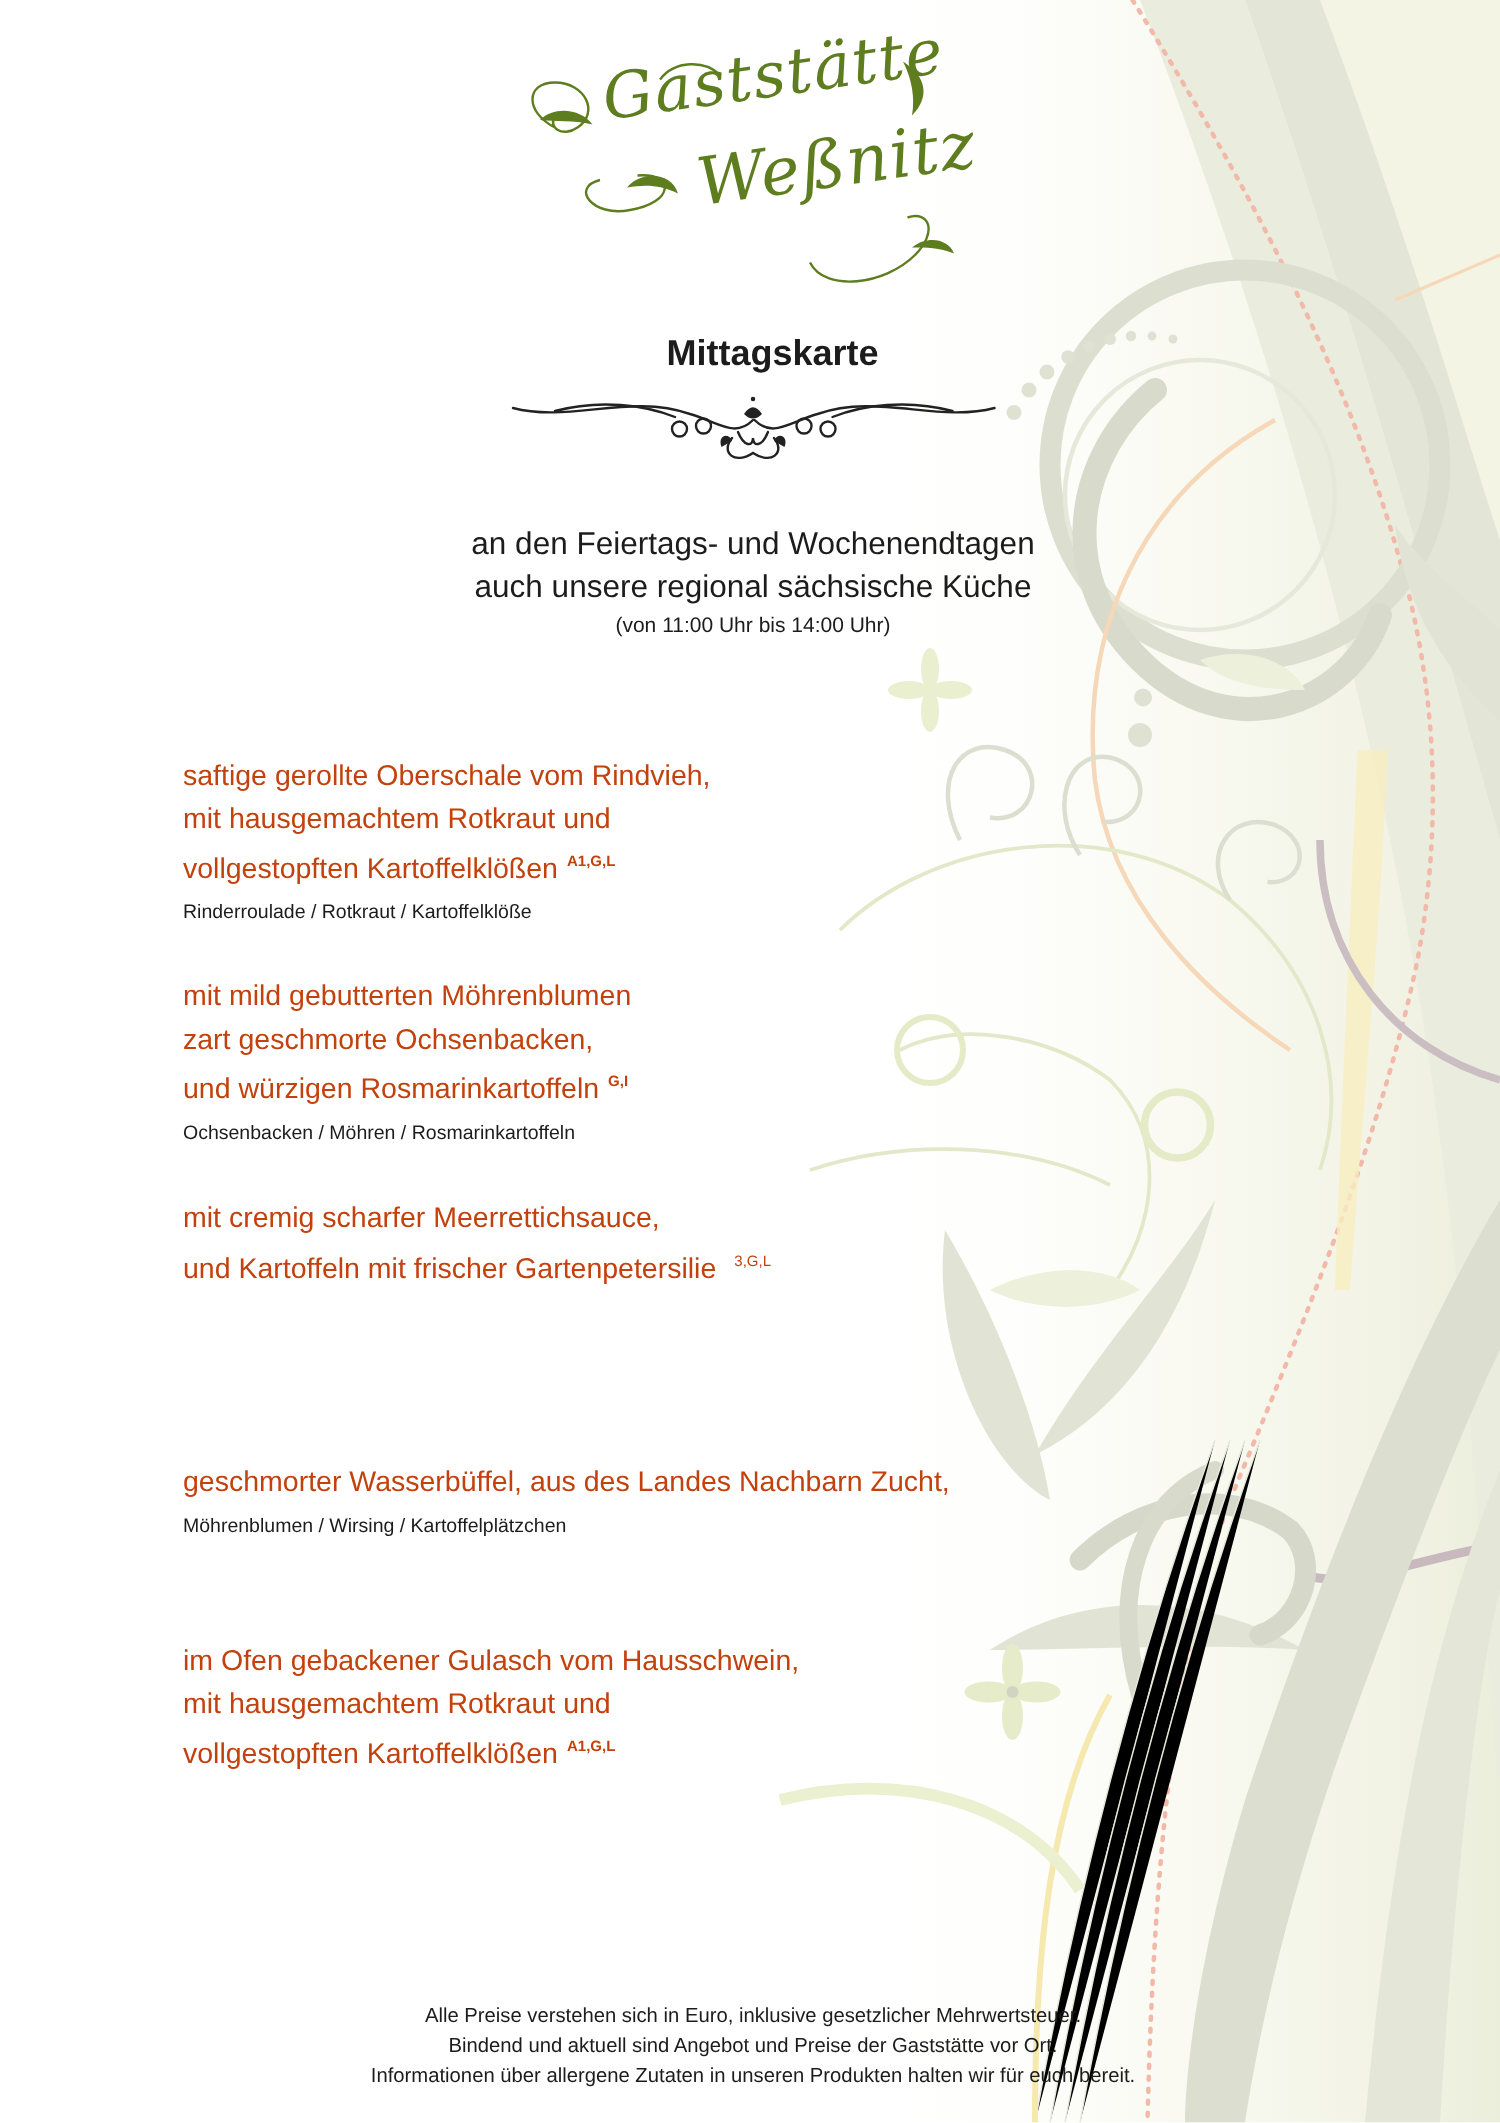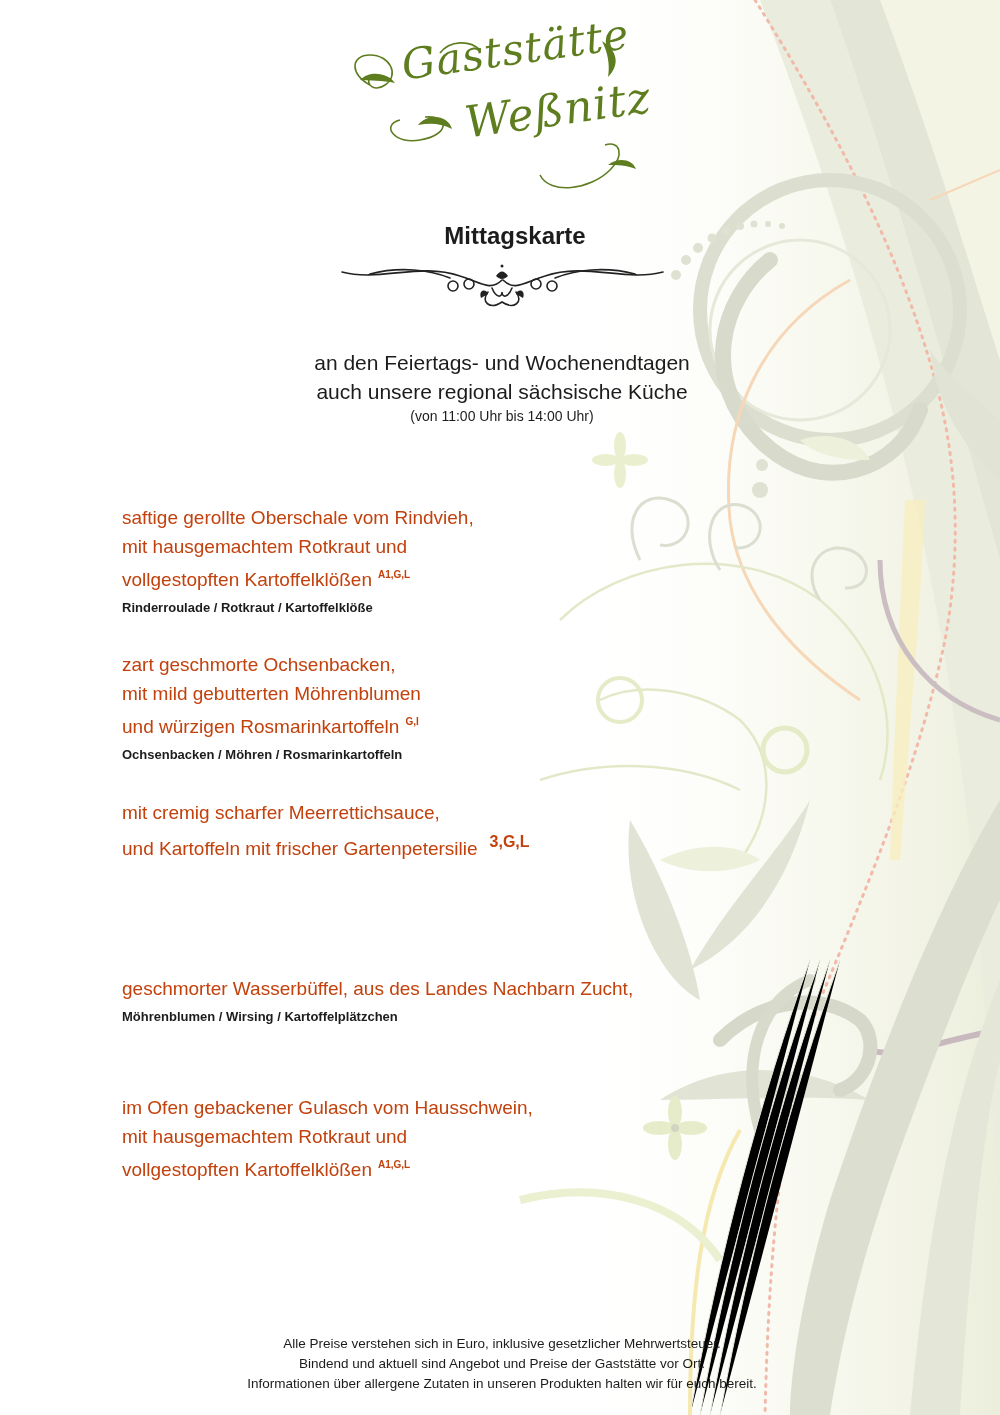--- a/index.html
+++ b/index.html
@@ -27,22 +27,22 @@
   }
   .divider { position: absolute; left: 340px; top: 262px; }
 
   .intro { position: absolute; left: 0; top: 348px; width: 1004px; text-align: center; }
   .intro-line { font-size: 21px; line-height: 29px; color: #1c1c1c; }
   .intro-hours { font-size: 14px; line-height: 20px; color: #1c1c1c; }
 
   .dish { position: absolute; left: 122px; }
   .dish-line { font-size: 19px; line-height: 28.5px; color: #c2410c; white-space: nowrap; }
   .allergens { font-size: 10px; vertical-align: 8px; margin-left: 6px; font-weight: bold; }
-  .allergens.bold { font-weight: bold; font-size: 16px; margin-left: 12px; }
-  .dish-summary { font-size: 13px; font-weight: bold; margin-top: 5px; color: #1c1c1c; white-space: nowrap; }
+  .allergens.bold { font-weight: normal; font-size: 10px; margin-left: 12px; }
+  .dish-summary { font-size: 13px; font-weight: normal; margin-top: 5px; color: #1c1c1c; white-space: nowrap; }
 
   .footer { position: absolute; left: 0; top: 1334px; width: 1004px; text-align: center; }
   .footer-line { font-size: 13.5px; line-height: 20px; color: #1c1c1c; }
 </style>
 </head>
 <body>
 
 <svg class="bg" viewBox="0 0 1000 1415" xmlns="http://www.w3.org/2000/svg">
   <defs>
     <linearGradient id="wash" x1="0" y1="0" x2="1" y2="0">
@@ -190,22 +190,22 @@
   </div>
 
   <div class="dish" style="top:504px">
     <div class="dish-line">saftige gerollte Oberschale vom Rindvieh,</div>
     <div class="dish-line">mit hausgemachtem Rotkraut und</div>
     <div class="dish-line"><span>vollgestopften Kartoffelklößen</span><span class="allergens">A1,G,L</span></div>
     <div class="dish-summary">Rinderroulade / Rotkraut / Kartoffelklöße</div>
   </div>
 
   <div class="dish" style="top:651px">
+    <div class="dish-line">mit mild gebutterten Möhrenblumen</div>
     <div class="dish-line">zart geschmorte Ochsenbacken,</div>
-    <div class="dish-line">mit mild gebutterten Möhrenblumen</div>
     <div class="dish-line"><span>und würzigen Rosmarinkartoffeln</span><span class="allergens">G,I</span></div>
     <div class="dish-summary">Ochsenbacken / Möhren / Rosmarinkartoffeln</div>
   </div>
 
   <div class="dish" style="top:799px">
     <div class="dish-line">mit cremig scharfer Meerrettichsauce,</div>
     <div class="dish-line"><span>und Kartoffeln mit frischer Gartenpetersilie</span><span class="allergens bold">3,G,L</span></div>
   </div>
 
   <div class="dish" style="top:975px">

